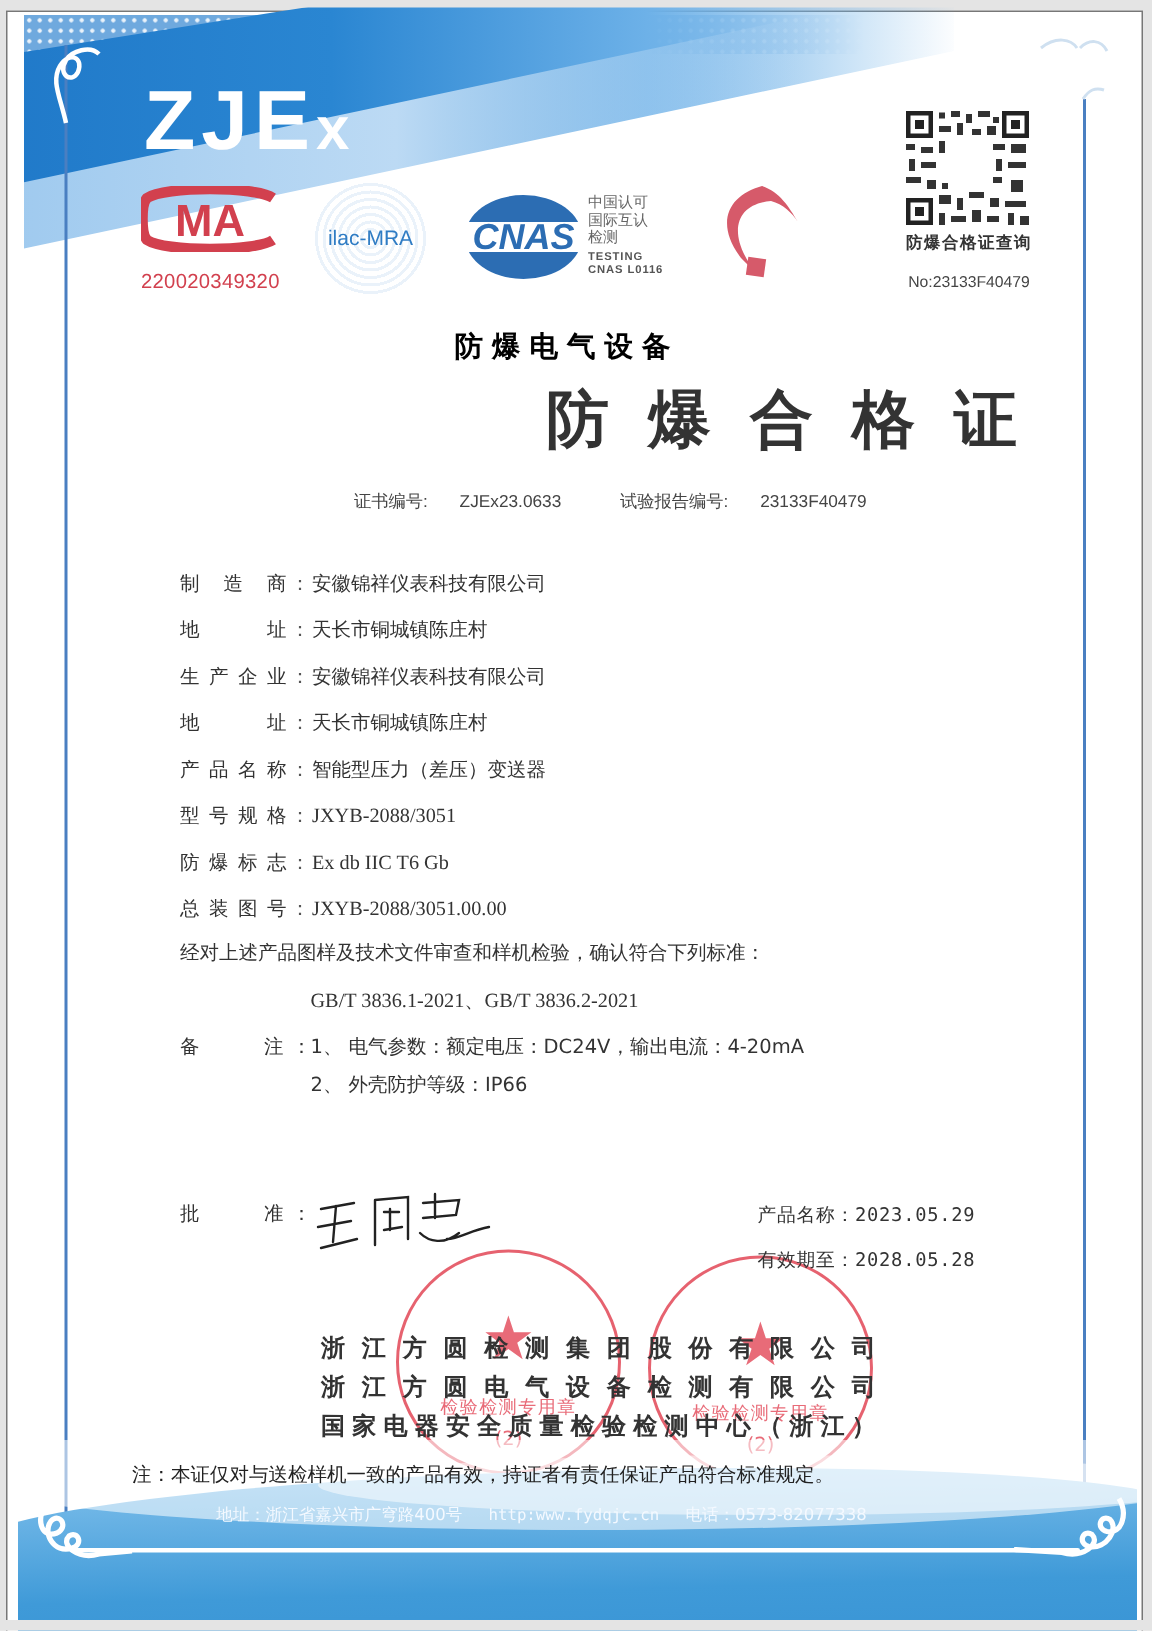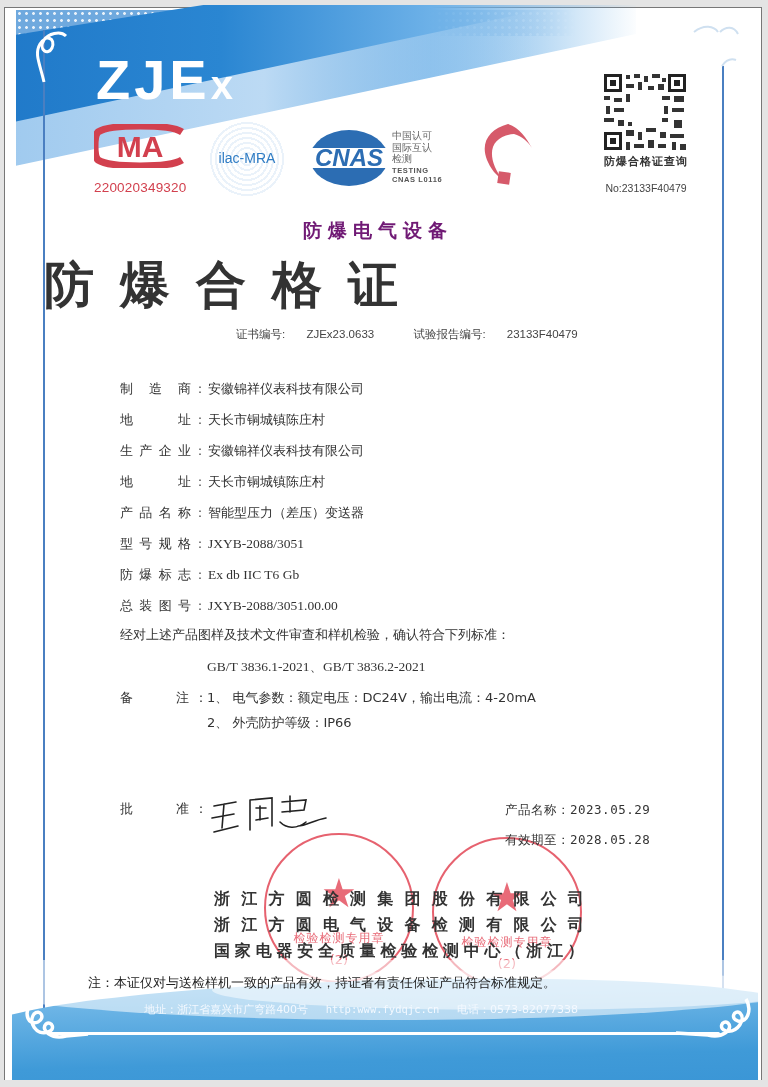--- a/index.html
+++ b/index.html
@@ -67,22 +67,22 @@
   .cnas-cn { position: absolute; left: 392px; top: 130px; font-size: 10px; line-height: 11.5px; color: #666; }
   .cnas-en { position: absolute; left: 392px; top: 166px; font-family: "Liberation Sans", sans-serif; font-weight: 700; font-size: 7.5px; line-height: 9px; color: #555; letter-spacing: 0.6px; }
   .swoosh { position: absolute; left: 468px; top: 120px; width: 70px; height: 72px; }
 
   
   .qr { position: absolute; left: 602px; top: 72px; width: 86px; height: 80px; }
   .qr-title { position: absolute; left: 596px; top: 154px; width: 100px; text-align: center; font-size: 11px; font-weight: 700; color: #333; letter-spacing: 1px; }
   .qr-no { position: absolute; left: 596px; top: 182px; width: 100px; text-align: center; font-family: "Liberation Sans", sans-serif; font-size: 10.5px; color: #444; }
 
   
-  .subtitle { position: absolute; left: 0; width: 736px; top: 218px; text-align: center; font-size: 19px; font-weight: 700; color: #701a75; letter-spacing: 6px; padding-left: 20px; }
-  .title { position: absolute; left: 0; width: 704px; top: 252px; text-align: left; font-family: "DejaVu Serif", serif; font-size: 50px; font-weight: 700; color: #333; letter-spacing: 26px; padding-left: 44px; }
+  .subtitle { position: absolute; left: 0; width: 736px; top: 218px; text-align: center; font-size: 19px; font-weight: 700; color: #000000; letter-spacing: 6px; padding-left: 20px; }
+  .title { position: absolute; left: 0; width: 704px; top: 252px; text-align: right; font-family: "DejaVu Serif", serif; font-size: 42px; font-weight: 700; color: #333; letter-spacing: 26px; padding-left: 44px; }
   .cert-nos { position: absolute; left: 236px; top: 327px; font-family: "Liberation Sans", sans-serif; font-size: 11.5px; color: #444; }
   .cert-nos span { margin-right: 18px; text-align: right; }
 
   
   .fields { position: absolute; left: 120px; top: 378px; width: 520px; }
   .field-row { position: absolute; left: 0; height: 22px; display: flex; align-items: center; font-size: 13px; color: #333; }
   .field-label { width: 72px; letter-spacing: 1px; text-align: justify; text-align-last: justify; }
   .field-colon { width: 16px; text-align: center; color: #555; }
   .field-value { padding-left: 0; }
   .serif { font-family: "Liberation Serif", serif; font-size: 13.5px; }

